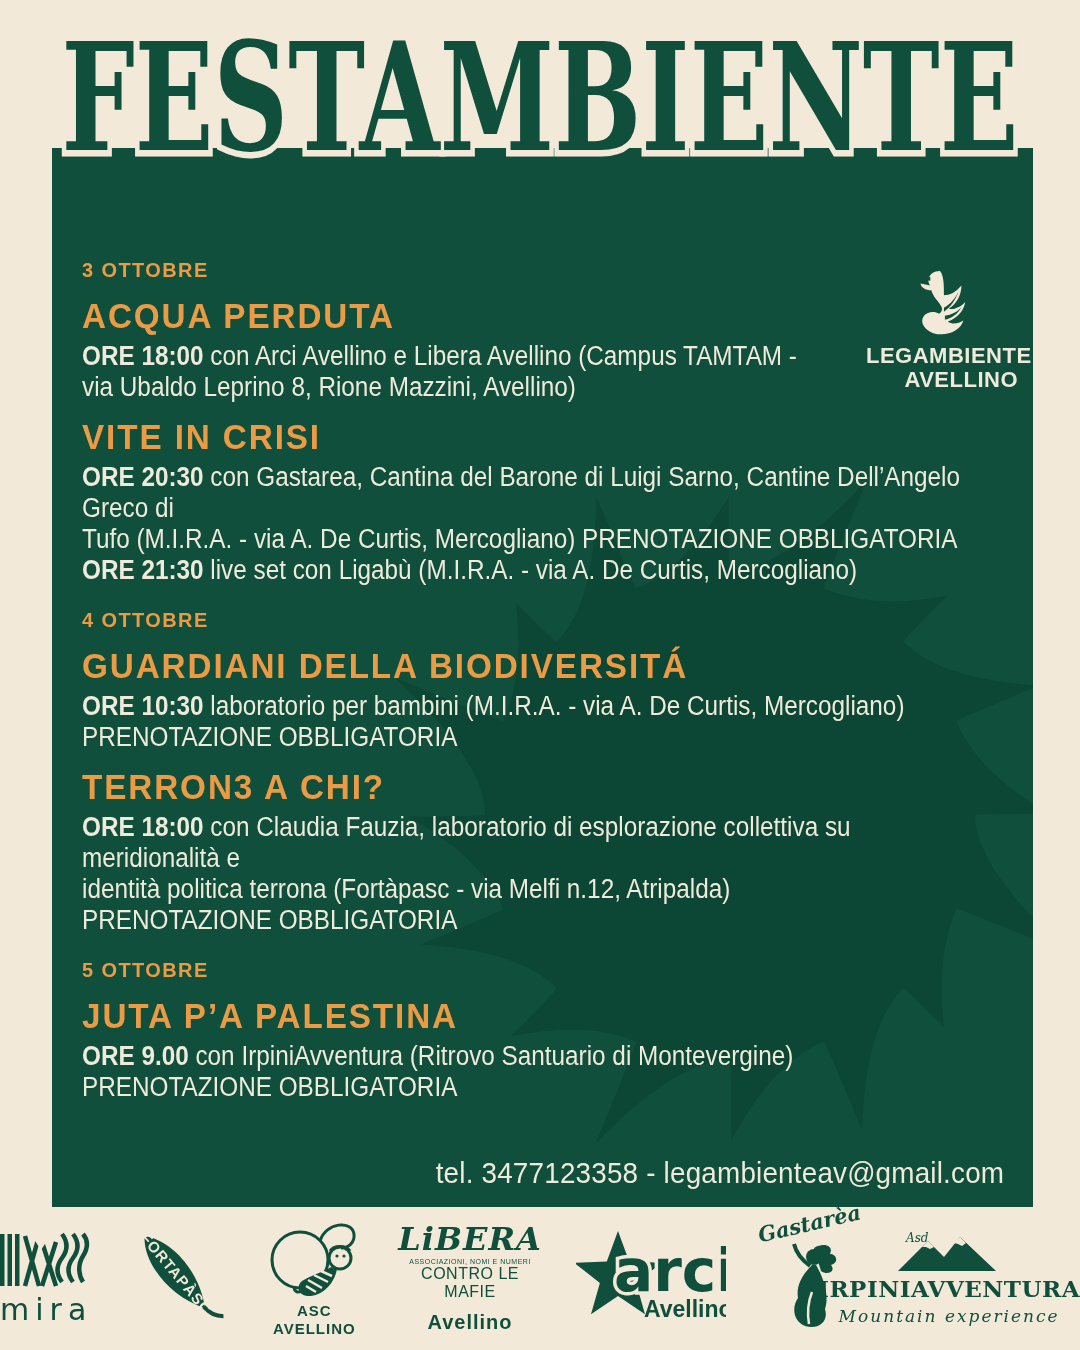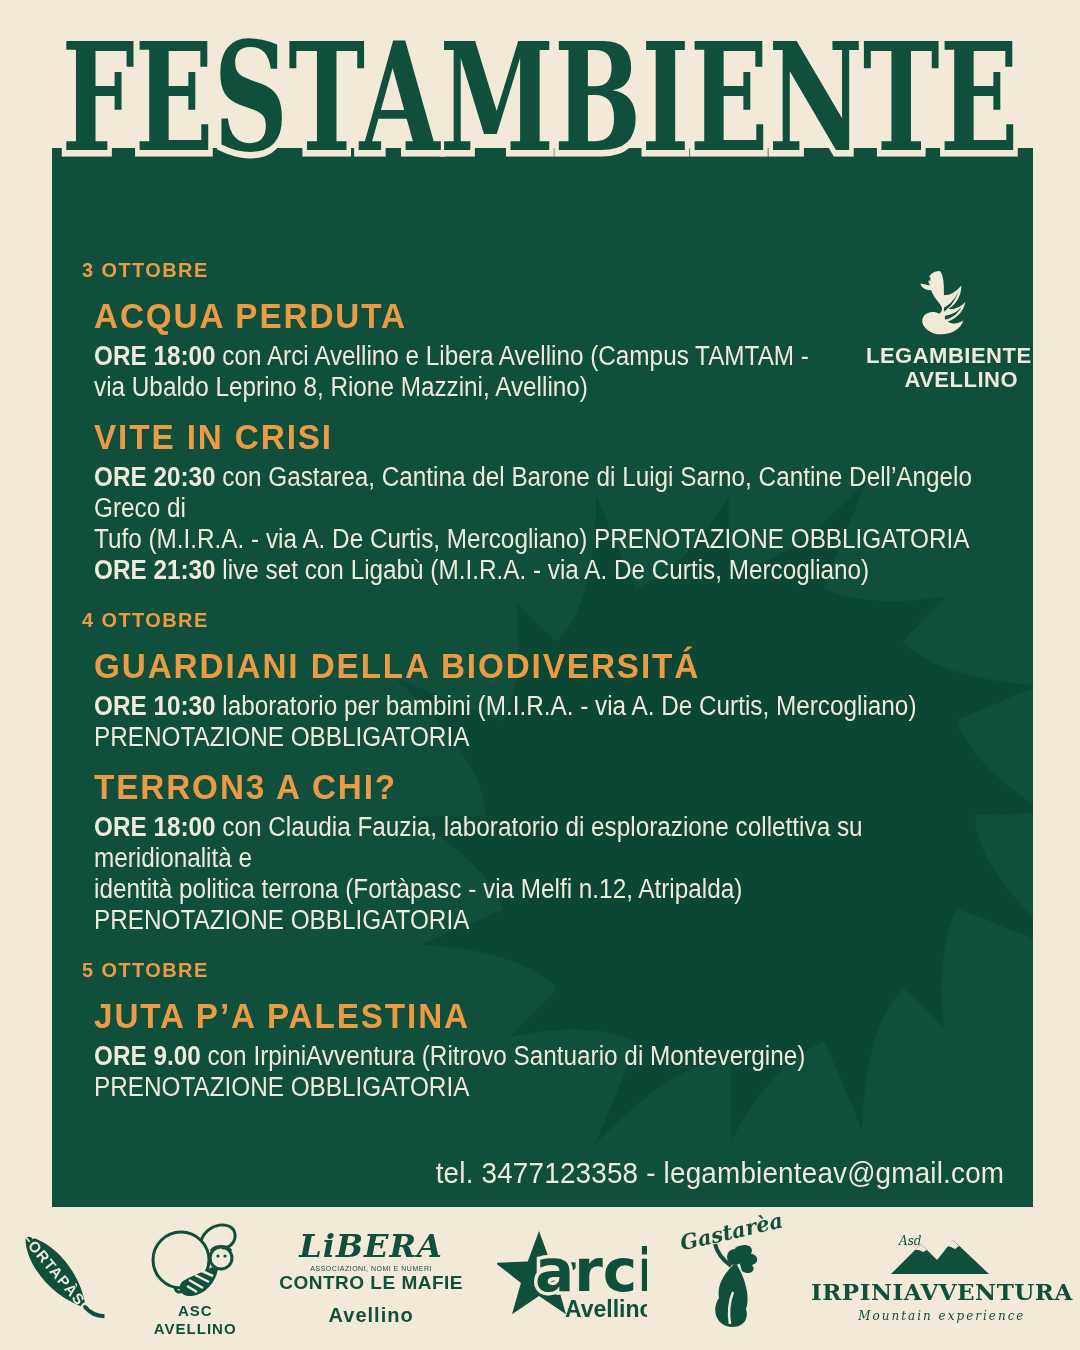--- a/index.html
+++ b/index.html
@@ -46,21 +46,21 @@
     font-weight:700;font-size:22px;line-height:1.08;letter-spacing:.5px;white-space:nowrap;
   }
   
   .events{position:absolute;left:82px;top:258px;width:905px;z-index:5;}
   .day{margin-top:22px;}
   .day:first-child{margin-top:0;}
   .day-label{
     color:var(--orange);font-weight:700;font-size:21px;letter-spacing:1.5px;
     transform:scaleX(.95);transform-origin:left;white-space:nowrap;
   }
-  .event{margin-top:14px;margin-left:12px;}
+  .event{margin-top:14px;}
   .event-title{
     color:var(--orange);font-weight:700;font-size:35px;line-height:40px;letter-spacing:2px;
     transform:scaleX(.95);transform-origin:left;white-space:nowrap;margin-top:8px;
   }
   .event-body{
     color:var(--cream-text);font-size:27px;line-height:31px;margin-top:5px;
     white-space:pre-line;transform:scaleX(.9);transform-origin:left;width:111%;
   }
   .event-body b{font-weight:700;}
   
@@ -73,32 +73,32 @@
     position:absolute;left:0;top:1207px;width:1080px;height:143px;
     display:flex;align-items:center;justify-content:center;gap:34px;color:var(--green);
   }
   .partner{display:flex;flex-direction:column;align-items:center;justify-content:center;}
   .partner svg{display:block;}
   .p-mira .word{font-family:"DejaVu Sans",sans-serif;font-size:30px;letter-spacing:6px;margin-top:2px;font-weight:400;}
   .p-asc .t{font-weight:700;font-size:15px;letter-spacing:1px;line-height:1.15;text-align:right;}
   .p-libera{text-align:center;justify-content:center;}
   .p-libera .big{font-family:"DejaVu Serif",serif;font-style:italic;font-weight:700;font-size:32px;line-height:1;letter-spacing:1px;}
   .p-libera .tiny{font-size:7px;letter-spacing:.5px;margin-top:3px;}
-  .p-libera .mid{font-weight:700;font-size:19px;letter-spacing:.5px;}
+  .p-libera .mid{font-weight:400;font-size:16px;letter-spacing:.5px;}
   .p-libera .city{font-weight:700;font-size:20px;margin-top:10px;letter-spacing:1px;}
   .p-gast{position:relative;width:96px;height:118px;}
   .p-gast .script{
     position:absolute;left:-2px;top:0;width:100%;text-align:center;
     font-family:"DejaVu Serif",serif;font-style:italic;font-weight:700;font-size:21px;
     transform:rotate(-13deg);white-space:nowrap;
   }
   .p-gast svg{position:absolute;left:14px;top:20px;}
   .p-irp{}
   .p-irp .name{font-family:"DejaVu Serif",serif;font-weight:700;font-size:23px;letter-spacing:.5px;white-space:nowrap;margin-top:2px;}
-  .p-irp .sub{font-family:"DejaVu Serif",serif;font-style:italic;font-size:12px;letter-spacing:2px;margin-top:4px;}
+  .p-irp .sub{font-family:"DejaVu Serif",serif;font-style:italic;font-size:17px;letter-spacing:2px;margin-top:4px;}
 </style>
 </head>
 <body>
 
 <div class="poster">
 
   <div class="panel">
     <svg class="sunsvg" viewBox="0 0 981 1059" aria-hidden="true">
       <path id="sun-path" fill="var(--sun)" d="M 678.0 422.0 Q 731.0 422.8 815.0 332.1 Q 772.2 435.5 771.8 440.6 Q 820.4 461.7 895.0 448.1 Q 853.6 489.2 851.2 493.8 Q 888.2 531.8 986.9 537.5 Q 908.3 570.0 904.4 573.2 Q 923.9 622.5 996.2 665.6 Q 927.9 665.5 923.0 667.0 Q 922.2 720.0 1019.1 806.5 Q 909.5 761.2 904.4 760.8 Q 883.3 809.4 892.1 879.3 Q 855.8 842.6 851.2 840.2 Q 813.2 877.2 810.1 982.1 Q 775.0 897.3 771.8 893.4 Q 722.5 912.9 679.4 991.9 Q 679.5 916.9 678.0 912.0 Q 625.0 911.2 543.5 995.7 Q 583.8 898.5 584.2 893.4 Q 535.6 872.3 458.7 888.3 Q 502.4 844.8 504.8 840.2 Q 467.8 802.2 369.1 796.5 Q 447.7 764.0 451.6 760.8 Q 432.1 711.5 356.4 668.4 Q 428.1 668.5 433.0 667.0 Q 433.8 614.0 343.1 530.0 Q 446.5 572.8 451.6 573.2 Q 472.7 524.6 463.9 454.7 Q 500.2 491.4 504.8 493.8 Q 542.8 456.8 544.6 348.8 Q 581.0 436.7 584.2 440.6 Q 633.5 421.1 676.6 348.8 Q 676.5 417.1 678.0 422.0 Z"></path>
     </svg>
@@ -156,20 +156,38 @@
           <div class="event-body"><b>ORE 9.00 </b>con IrpiniAvventura (Ritrovo Santuario di Montevergine)
 PRENOTAZIONE OBBLIGATORIA</div>
         </div>
       </div>
     </div>
 
   <div class="contact">tel. 3477123358 - legambienteav@gmail.com</div>
 
   <div class="partners">
 
+    <div class="partner p-mira">
+      <svg width="92" height="60" viewBox="0 0 92 60" aria-hidden="true">
+        <g fill="var(--green)">
+          <rect x="0" y="4" width="4.5" height="52"></rect>
+          <rect x="7.5" y="4" width="4.5" height="52"></rect>
+          <rect x="15" y="4" width="4.5" height="52"></rect>
+        </g>
+        <g stroke="var(--green)" stroke-width="4.5" fill="none">
+          <path d="M25 6 L39 56 M39 6 L25 56"></path>
+          <path d="M42 12 L56 56 M56 12 L42 56"></path>
+          <path d="M62 4 C68 12 68 20 62 28 C56 36 56 44 62 52"></path>
+          <path d="M73 4 C79 12 79 20 73 28 C67 36 67 44 73 52"></path>
+          <path d="M83 4 C88 10 88 18 83 26 C78 34 78 44 83 52"></path>
+        </g>
+        <path fill="var(--cream)" d="M28 0 L54 0 L41 20 Z"></path>
+      </svg>
+      <div class="word">mira</div>
+    </div>
 
     <div class="partner p-feather">
       <svg width="104" height="122" viewBox="0 0 104 122" aria-hidden="true">
         <g transform="rotate(-40 52 58)">
           <path fill="var(--green)" d="M52 6 C70 25 72 68 52 100 C32 68 34 25 52 6 Z"></path>
           <path stroke="var(--green)" stroke-width="4" fill="none" d="M52 98 C52 106 55 113 61 118"></path>
           <text x="52" y="60" transform="rotate(90 52 55)" text-anchor="middle" fill="var(--cream)" font-size="15" font-weight="700" letter-spacing="1">FORTAPÀSC</text>
         </g>
       </svg>
     </div>

